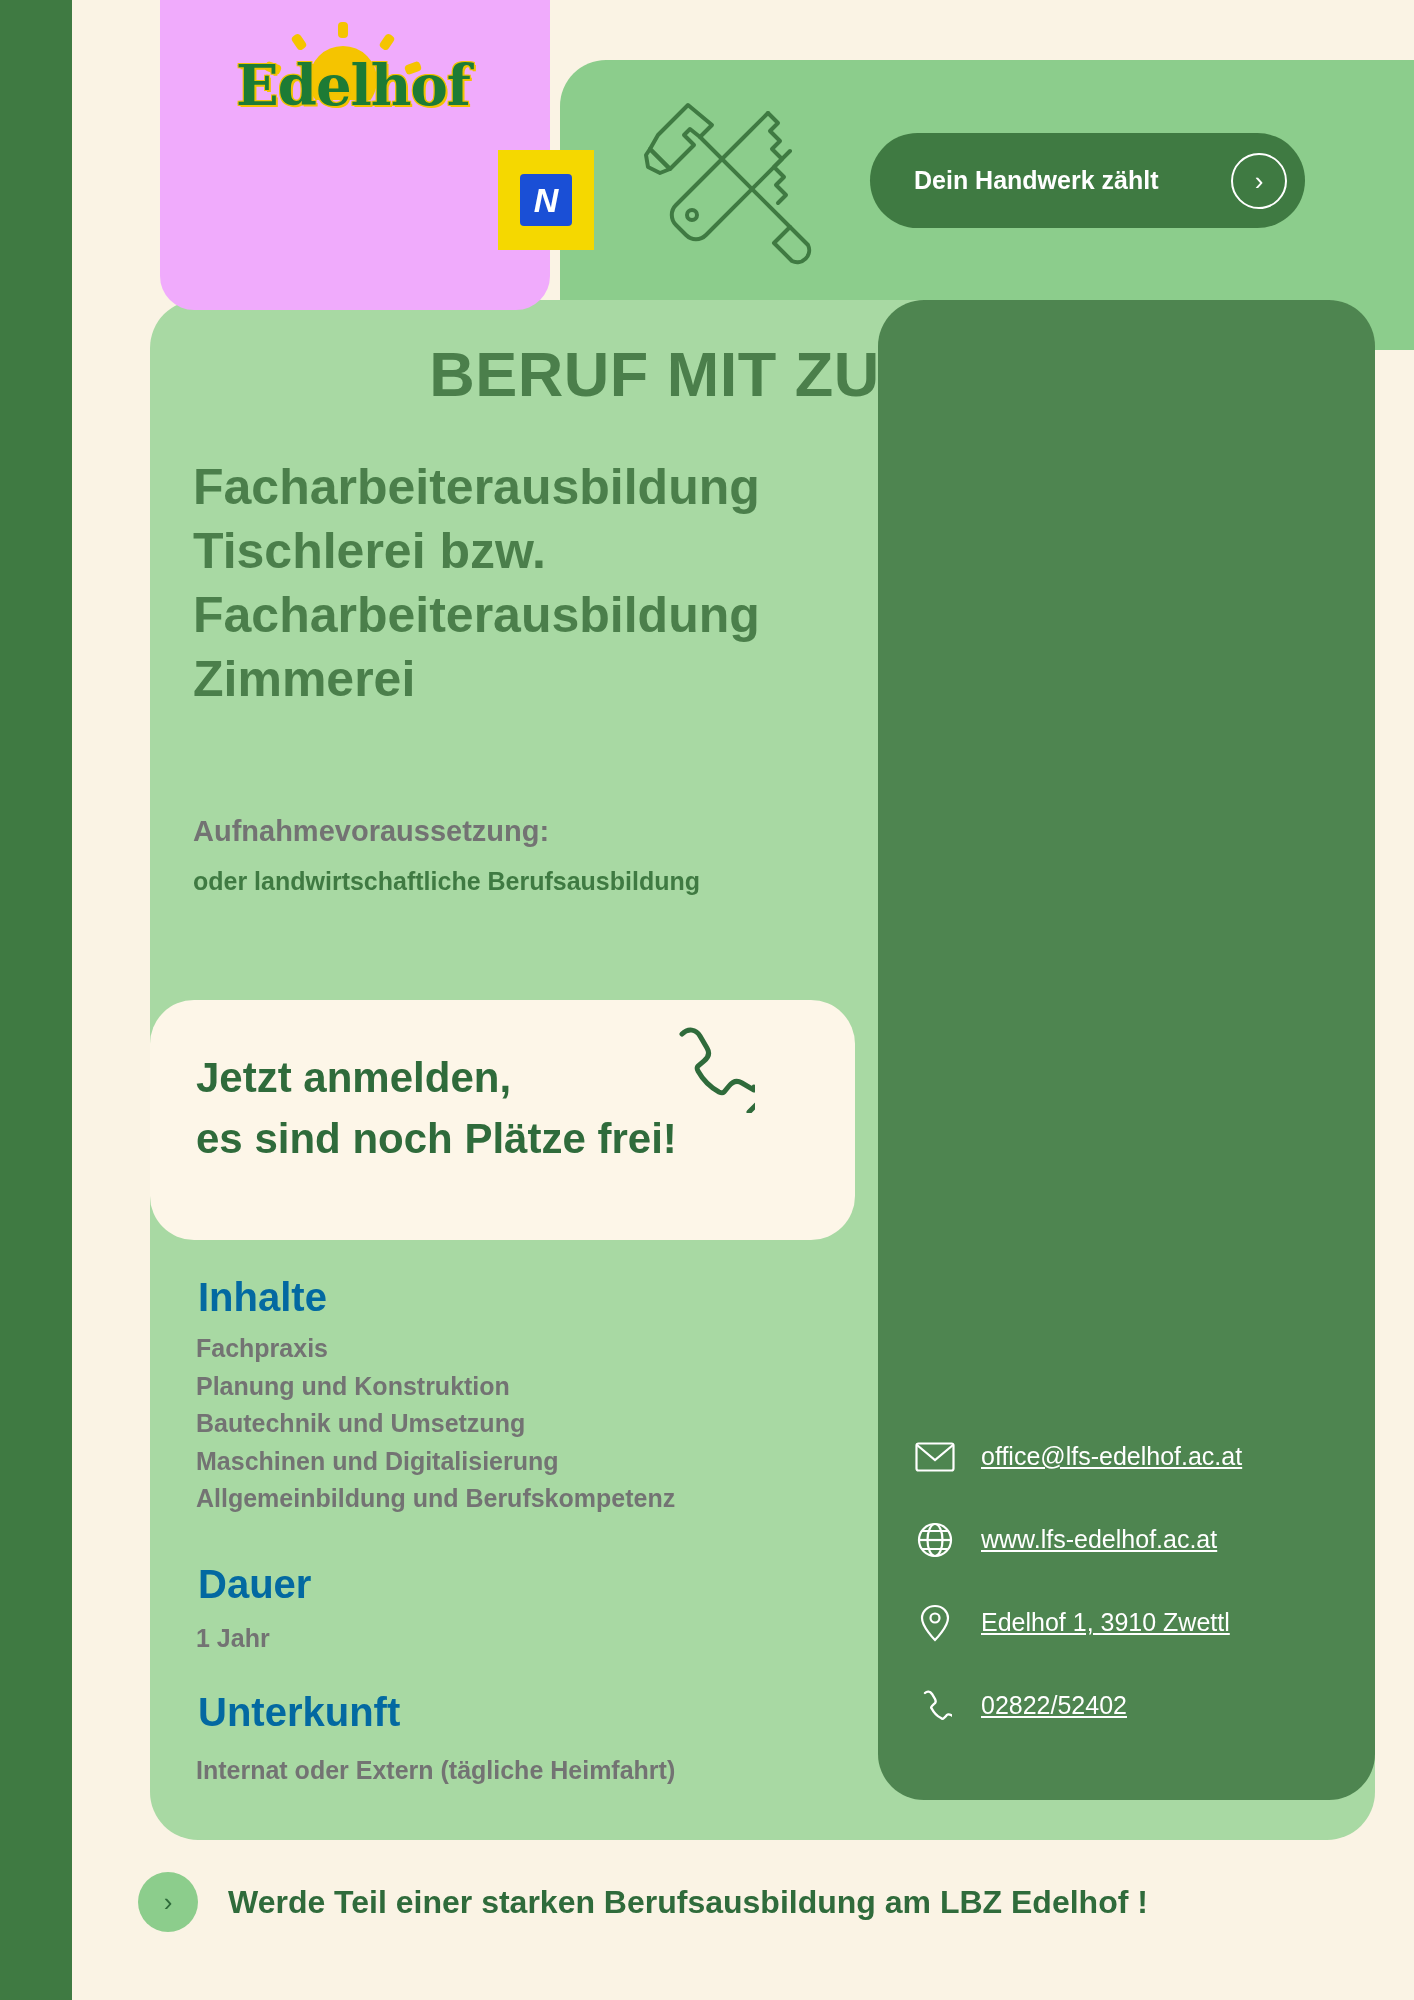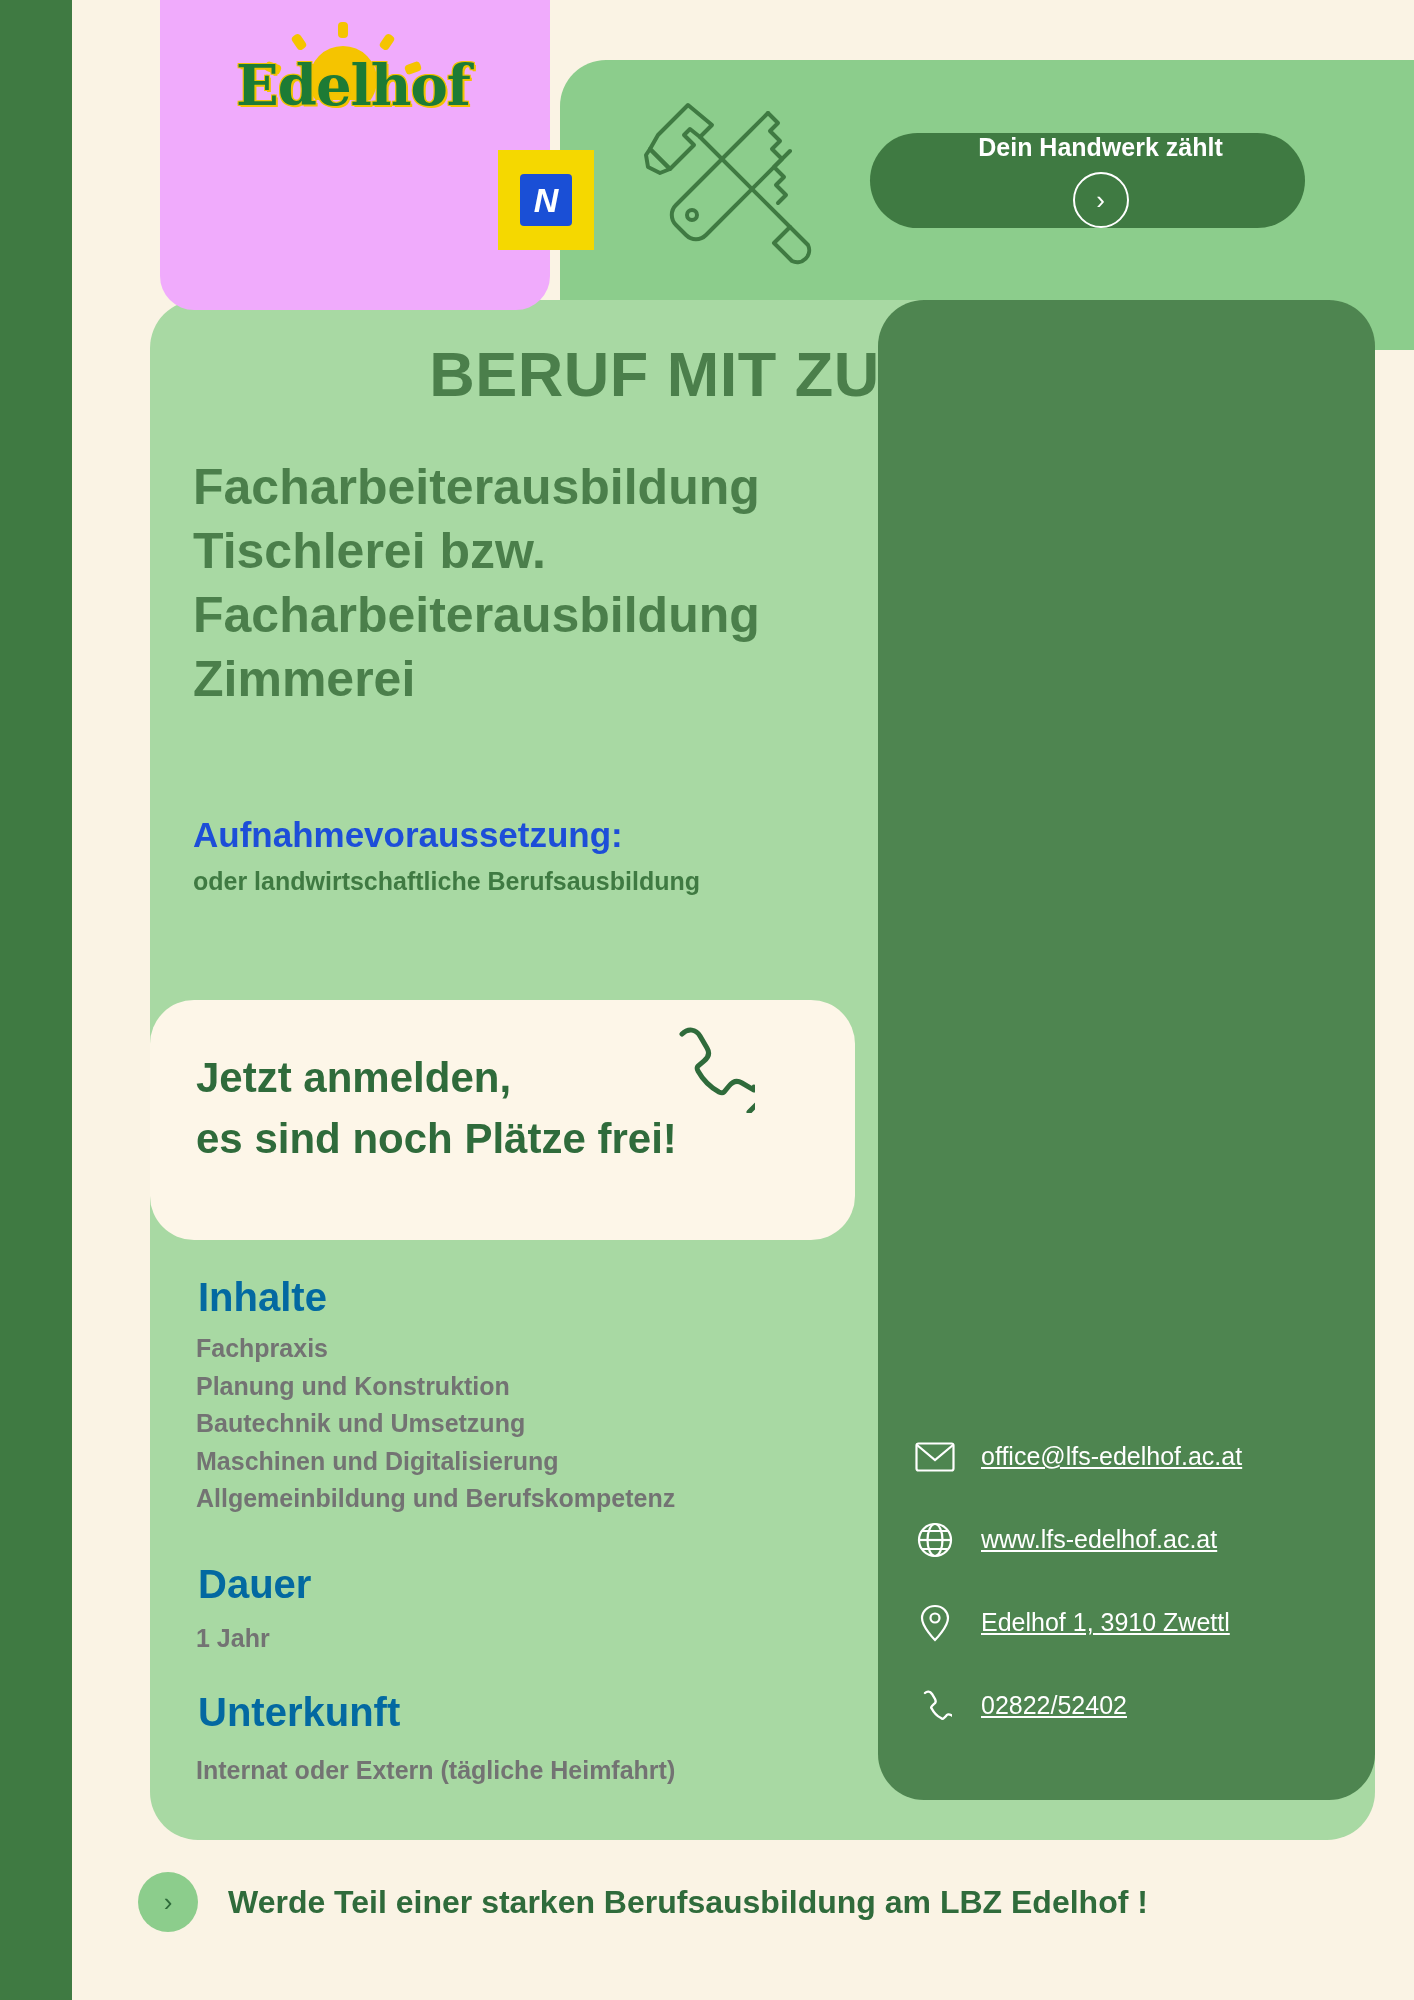--- a/index.html
+++ b/index.html
@@ -121,21 +121,20 @@
     position: absolute;
     left: 870px; top: 133px;
     width: 435px; height: 95px;
     background: #3f7a42;
     border-radius: 48px;
     display: flex;
     align-items: center;
     justify-content: space-between;
     padding: 0 18px 0 44px;
     cursor: pointer;
-    flex-direction: column;
   }
   .cta-label {
     color: #ffffff;
     font-size: 25px;
     font-weight: bold;
   }
   .cta-arrow {
     width: 56px; height: 56px;
     border: 2.5px solid #ffffff;
     border-radius: 50%;
@@ -161,22 +160,22 @@
     left: 193px; top: 455px;
     width: 660px;
     color: #4b7f4b;
     font-size: 50px;
     font-weight: bold;
     line-height: 1.28;
   }
   .req-title {
     position: absolute;
     left: 193px; top: 815px;
-    color: #1d4ed8;
-    font-size: 35px;
+    color: #737373;
+    font-size: 29px;
     font-weight: bold;
   }
   .req-lines {
     position: absolute;
     left: 193px; top: 862px;
     width: 640px;
     color: #3f7a42;
     font-size: 25px;
     font-weight: bold;
     line-height: 1.55;

